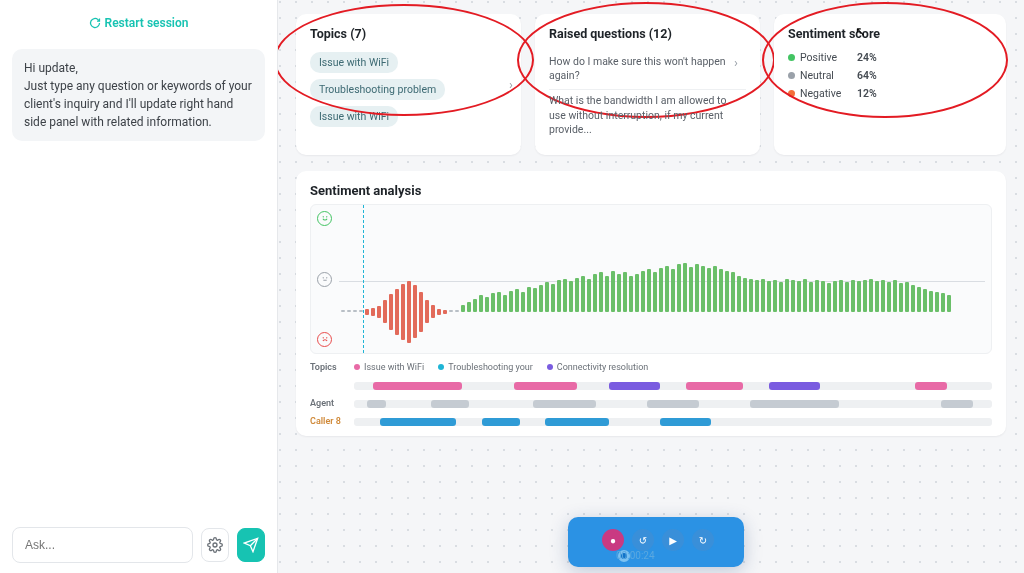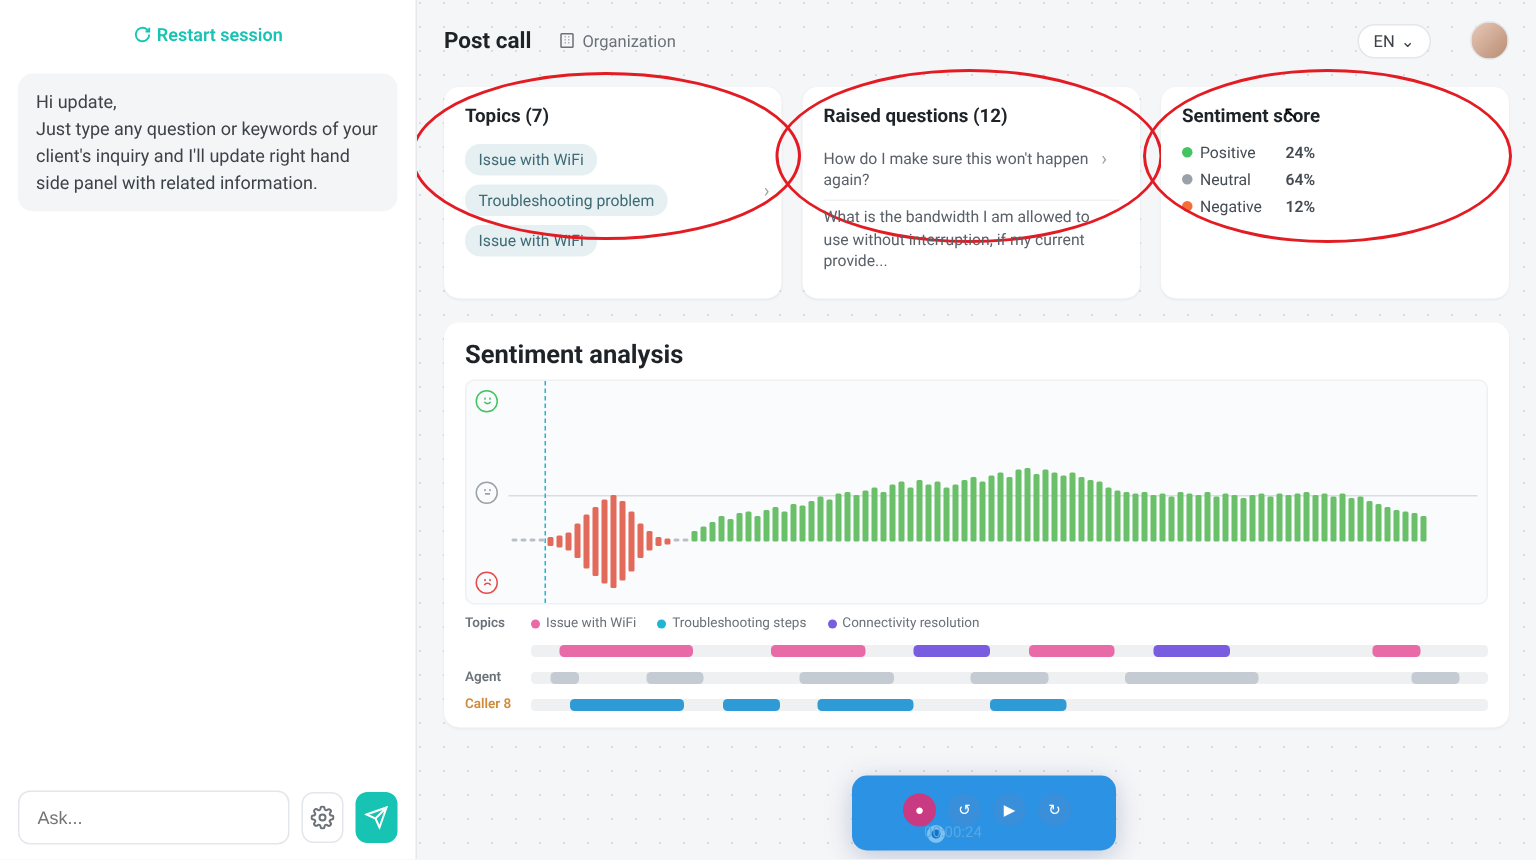--- a/index.html
+++ b/index.html
@@ -59,35 +59,35 @@
   .dot.neg { background:#f36f3a; }
   .sent-label { width:52px; }
   .sent-val { font-weight:600; }
   .donut { position:relative; width:62px; height:62px; }
   .donut-center { position:absolute; inset:10px; border-radius:50%; background:#fff; display:flex; align-items:center; justify-content:center; font-weight:700; font-size:14px; color:#1e2328; }
   .donut-ring { width:62px; height:62px; border-radius:50%; background: conic-gradient(#43c463 0 24%, #f36f3a 24% 36%, #d9dde2 36% 100%); }
   .cursor-img { position:absolute; right:140px; top:10px; font-size:13px; color:#000; }
   
   
   .sa-card { background:#fff; border-radius:10px; padding:12px 14px 10px; box-shadow:0 1px 2px rgba(20,24,30,0.06); }
-  .sa-title { font-size:17px; font-weight:700; color:#1e2328; margin-bottom:6px; }
+  .sa-title { font-size:13px; font-weight:700; color:#1e2328; margin-bottom:6px; }
   .sa-chart { height:150px; position:relative; border:1px solid #eef0f2; border-radius:6px; background:#fafbfc; padding:6px 8px 4px 30px; overflow:hidden; }
   .face { position:absolute; left:6px; width:15px; height:15px; border-radius:50%; border:1.5px solid; display:flex; align-items:center; justify-content:center; font-size:8px; }
   .face.happy { top:6px; border-color:#43c463; color:#43c463; }
   .face.neutral { top:67px; border-color:#9aa1a9; color:#9aa1a9; }
   .face.sad { bottom:6px; border-color:#e84b4b; color:#e84b4b; }
   .midline { position:absolute; left:28px; right:6px; top:76px; height:1px; background:#d9dde2; }
   .bars { position:absolute; left:30px; right:6px; top:0; bottom:0; display:flex; align-items:center; gap:2px; }
   .bar { width:4px; border-radius:1px; align-self:center; }
   .bar.g { background:#6abf69; transform-origin:bottom; }
   .bar.r { background:#e26a5a; }
   .bar.y { background:#b8bfc6; }
   .vline { position:absolute; top:0; bottom:0; left:52px; width:0; border-left:1.5px dashed #1fb5d6; }
   
-  .track-row { display:flex; align-items:center; gap:8px; margin-top:8px; font-size:9px; color:#6b7178; }
+  .track-row { display:flex; align-items:flex-end; gap:8px; margin-top:8px; font-size:9px; color:#6b7178; }
   .track-label { width:36px; font-weight:600; }
   .track { flex:1; height:8px; background:#eef0f2; border-radius:3px; position:relative; }
   .seg { position:absolute; top:0; bottom:0; border-radius:3px; }
   .seg.pink { background:#e86aa6; }
   .seg.purple { background:#7a5ce0; }
   .seg.blue { background:#2f9bd6; }
   .seg.grey { background:#c5cbd2; }
   
   .legend { display:flex; gap:14px; font-size:9px; color:#6b7178; margin-top:6px; margin-left:44px; }
   .legend .dot { width:6px; height:6px; }
@@ -131,35 +131,20 @@
       <button class="sq-btn teal">
         <svg viewBox="0 0 24 24" fill="none" stroke="currentColor" stroke-width="2">
             <path d="M22 2 11 13"></path>
             <path d="M22 2 15 22l-4-9-9-4 20-7z"></path>
           </svg>
       </button>
     </div>
   </aside>
 
   <main class="main">
-    <div class="topbar">
-      <span class="topbar-title">Post call</span>
-      <span class="org-pill">
-        <svg width="12" height="12" viewBox="0 0 24 24" fill="none" stroke="currentColor" stroke-width="2">
-            <rect x="4" y="3" width="16" height="18" rx="1"></rect>
-            <path d="M9 7h1M14 7h1M9 11h1M14 11h1M9 15h1M14 15h1"></path>
-          </svg>
-        <span>Organization</span>
-      </span>
-      <span class="lang-pill">
-        <span>EN</span>
-        <span>⌄</span>
-      </span>
-      <span class="avatar-img"></span>
-    </div>
 
     <div class="cards-row">
 
       <div class="card topics">
         <div class="annot-ellipse" style="left:-22px; top:-10px; width:260px; height:112px;"></div>
         <div class="card-title">Topics (7)</div>
         <span class="chev">›</span>
         <div>
           <span class="tag-pill">Issue with WiFi</span><br>
           <span class="tag-pill">Troubleshooting problem</span><br>
@@ -339,21 +324,21 @@
 
       <div class="track-row">
         <span class="track-label">Topics</span>
         <div class="legend" style="margin:0;">
           <span>
               <i class="dot" style="background:#e86aa6"></i>
               <span>Issue with WiFi</span>
             </span>
           <span>
               <i class="dot" style="background:#1fb5d6"></i>
-              <span>Troubleshooting steps</span>
+              <span>Troubleshooting your</span>
             </span>
           <span>
               <i class="dot" style="background:#7a5ce0"></i>
               <span>Connectivity resolution</span>
             </span>
         </div>
       </div>
       <div class="track-row">
         <span class="track-label" style="visibility:hidden">.</span>
         <div class="track">

